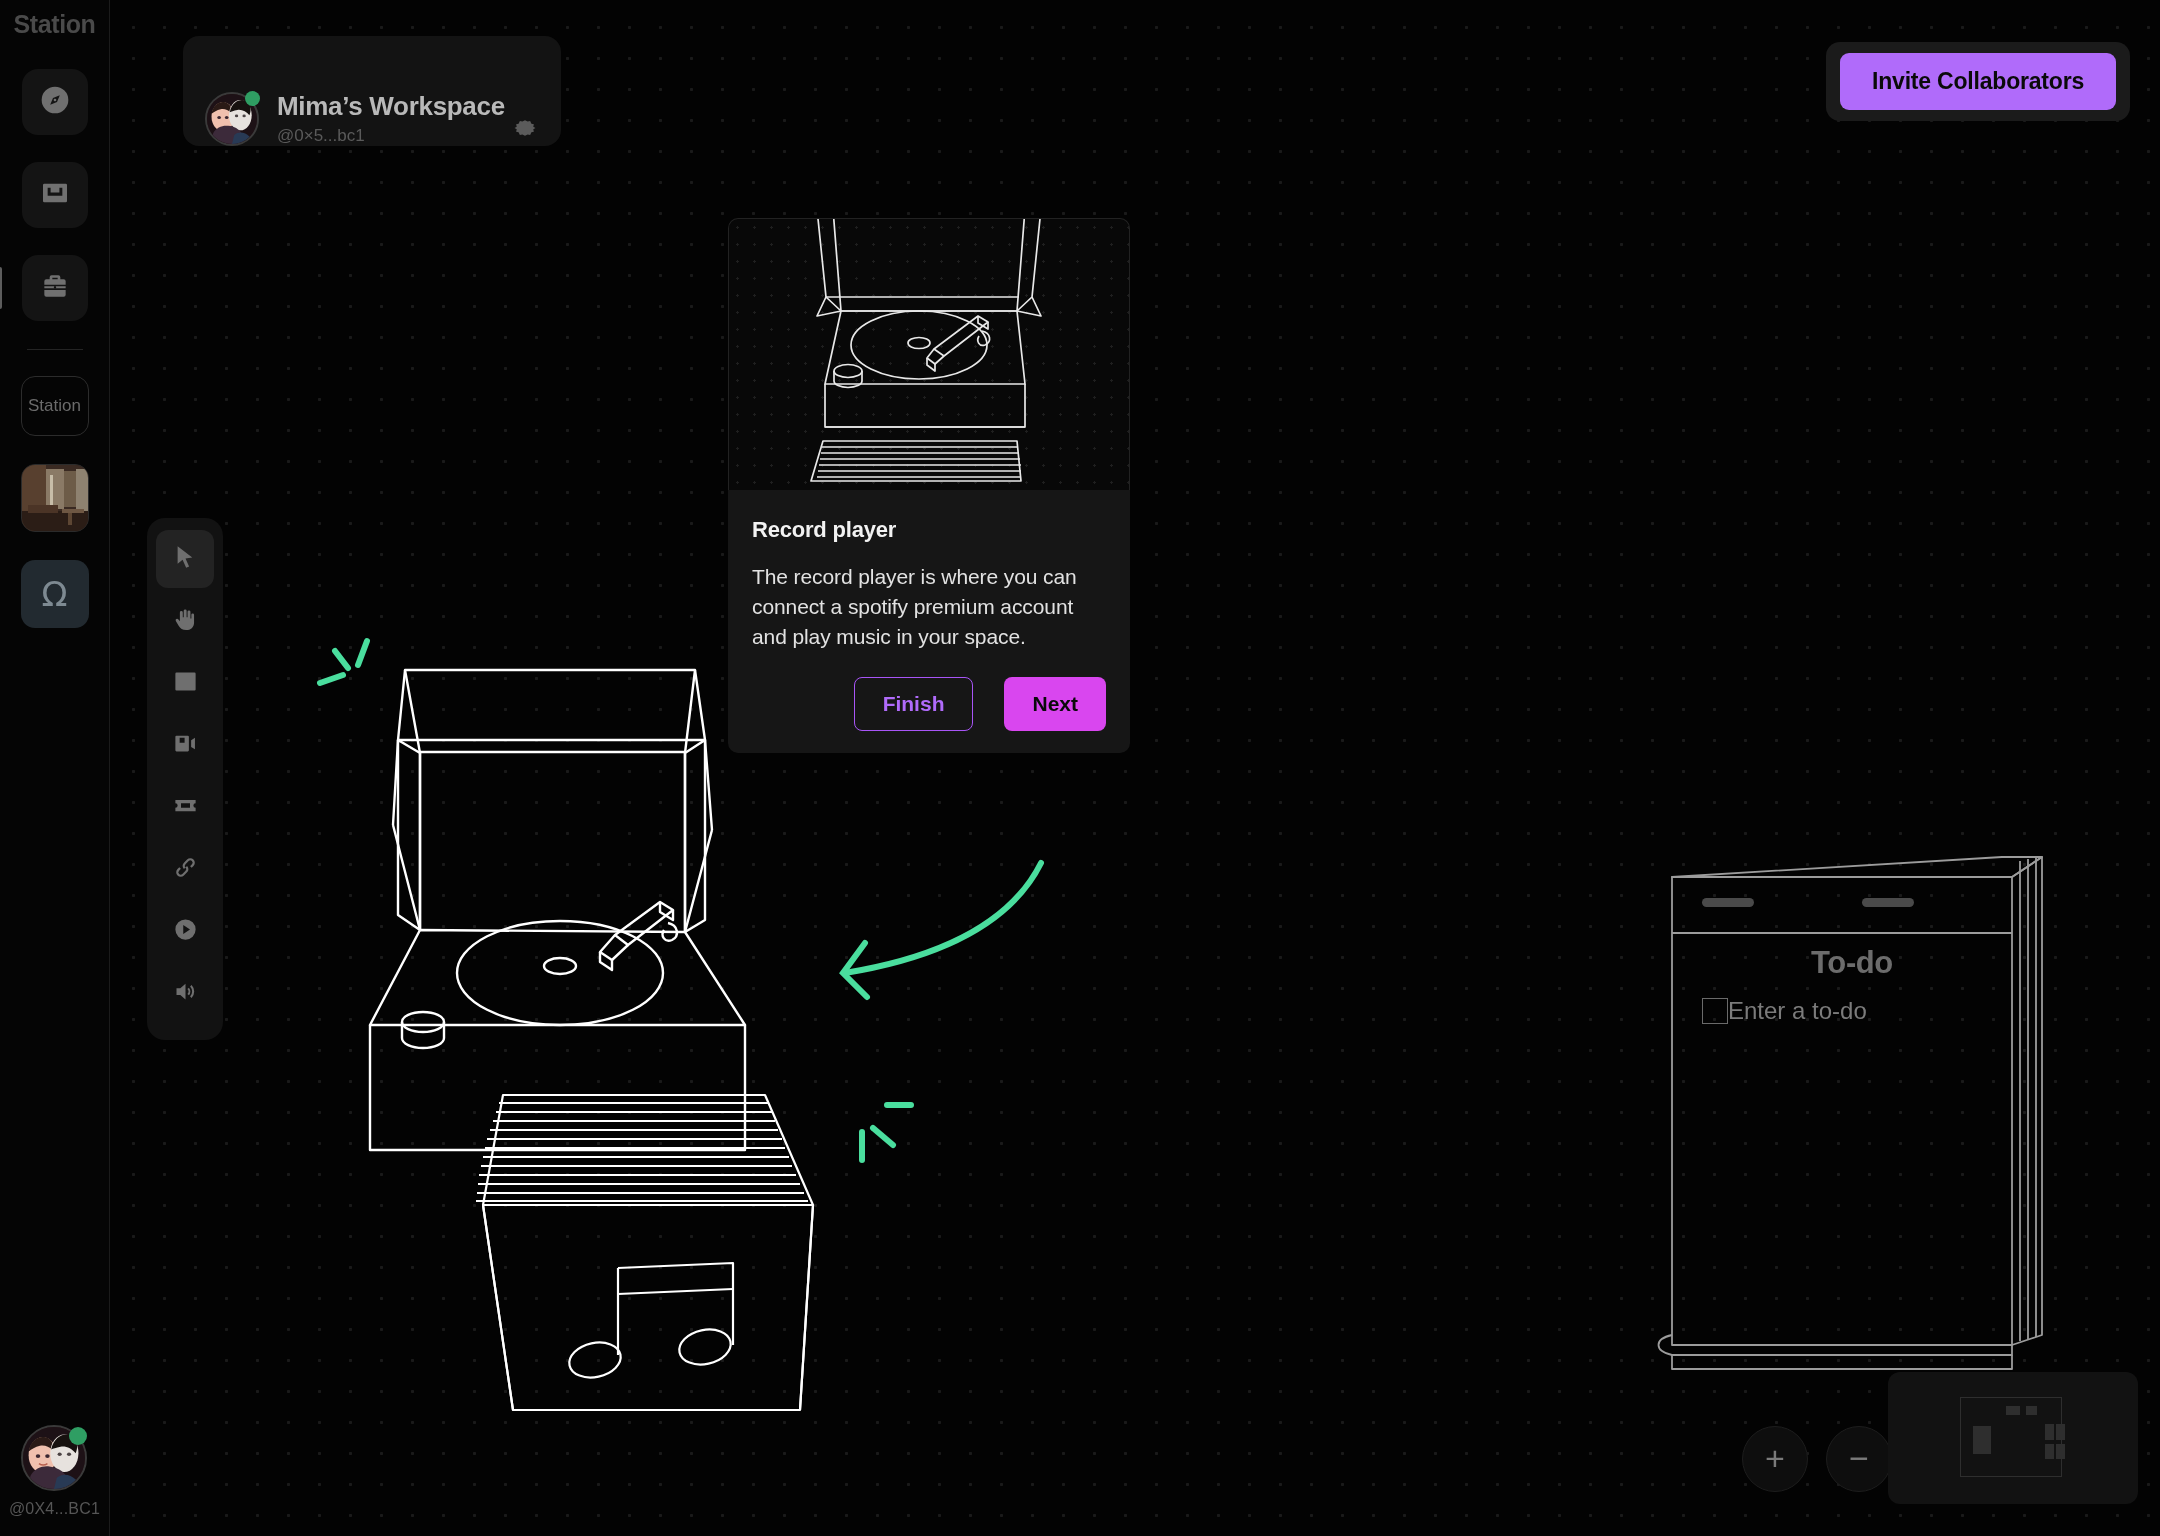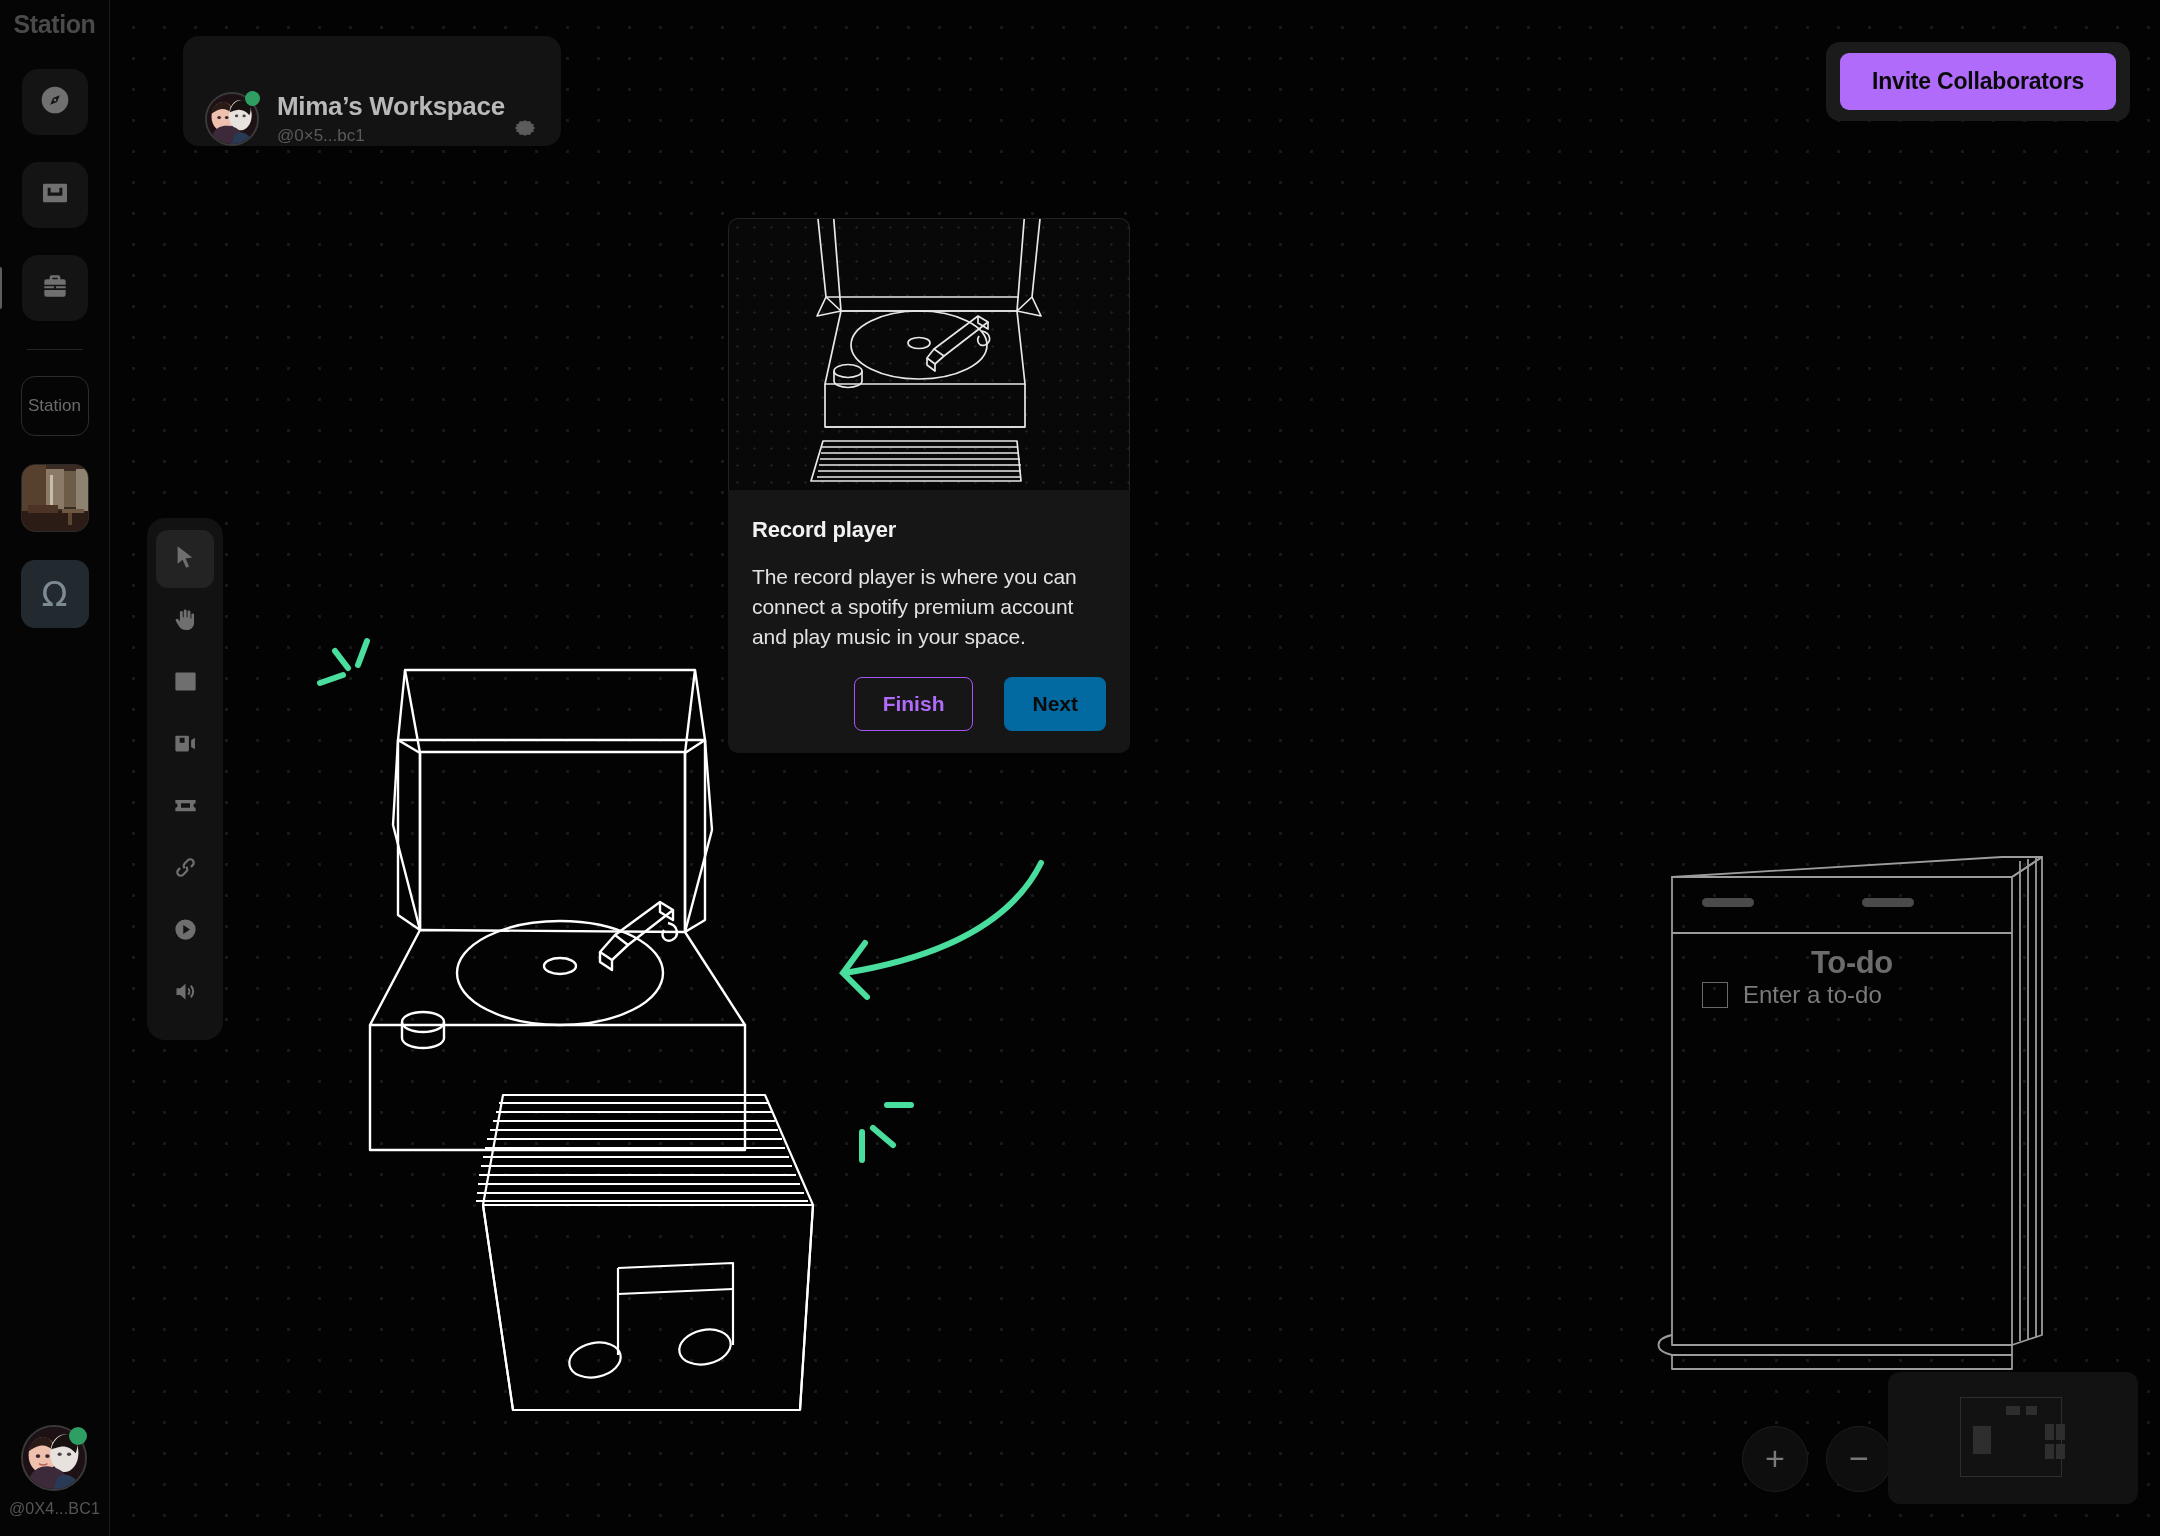--- a/index.html
+++ b/index.html
@@ -165,21 +165,21 @@
   #tip-desc {
     font-size: 21px; color: #e2e2e2; line-height: 1.43; margin-top: 19px;
     letter-spacing: -0.1px;
   }
   #tip-actions { display: flex; justify-content: flex-end; gap: 31px; margin-top: 25px; }
   .tip-btn {
     border-radius: 8px; padding: 14px 28px; font-size: 21px; font-weight: 700;
     cursor: pointer; font-family: "Liberation Sans", sans-serif;
   }
   #btn-finish { background: transparent; border: 1.5px solid #a855f7; color: #b06bfa; }
-  #btn-next { background: #0369a1; border: none; color: #0a0a0a; }
+  #btn-next { background: #d946ef; border: none; color: #0a0a0a; }
 
   
   #zoom-ctl { position: absolute; right: 268px; bottom: 44px; display: flex; gap: 18px; z-index: 25;}
   .zbtn {
     width: 66px; height: 66px; border-radius: 50%;
     background: #0e0e0e; border: 1px solid #1d1d1d;
     color: #7a7a7a; font-size: 34px; line-height: 62px; text-align: center;
     cursor: pointer;
   }
   
@@ -427,21 +427,21 @@
         <path d="M370 16 L370 496 M378 14 L378 494 M386 13 L386 492"></path>
         <path d="M22 88 L362 88"></path>
         <path d="M22 490 C4 494 4 506 22 510 L362 510 L362 500"></path>
         <path d="M22 510 L22 524 L362 524 L362 510"></path>
       </g>
       <rect x="52" y="53" width="52" height="9" rx="4.5" fill="#4a4a4a"></rect>
       <rect x="212" y="53" width="52" height="9" rx="4.5" fill="#4a4a4a"></rect>
     </svg>
     <div style="position:absolute; left:1592px; top:945px; width:300px; z-index:6;text-align:center;">
       <div style="font-size:31px; font-weight:700; color:#6c6c6c; letter-spacing:-0.4px;">To-do</div>
-      <div style="display:flex; align-items:center; gap:15px; ">
+      <div style="display:flex; align-items:center; margin-top:16px;">
         <span style="width:26px; height:26px; border:1.8px solid #6a6a6a; display:inline-block;"></span>
         <span style="font-size:24px; color:#7b7b7b;">Enter a to-do</span>
       </div>
     </div>
 
     <div id="tip">
       <div id="tip-img">
         <svg viewBox="0 0 402 272" width="402" height="272">
           <g fill="none" stroke="#e8e8e8" stroke-width="1.7" stroke-linejoin="round">
             <path d="M88 -10 L97 78 L112 92 L104 -10"></path>

